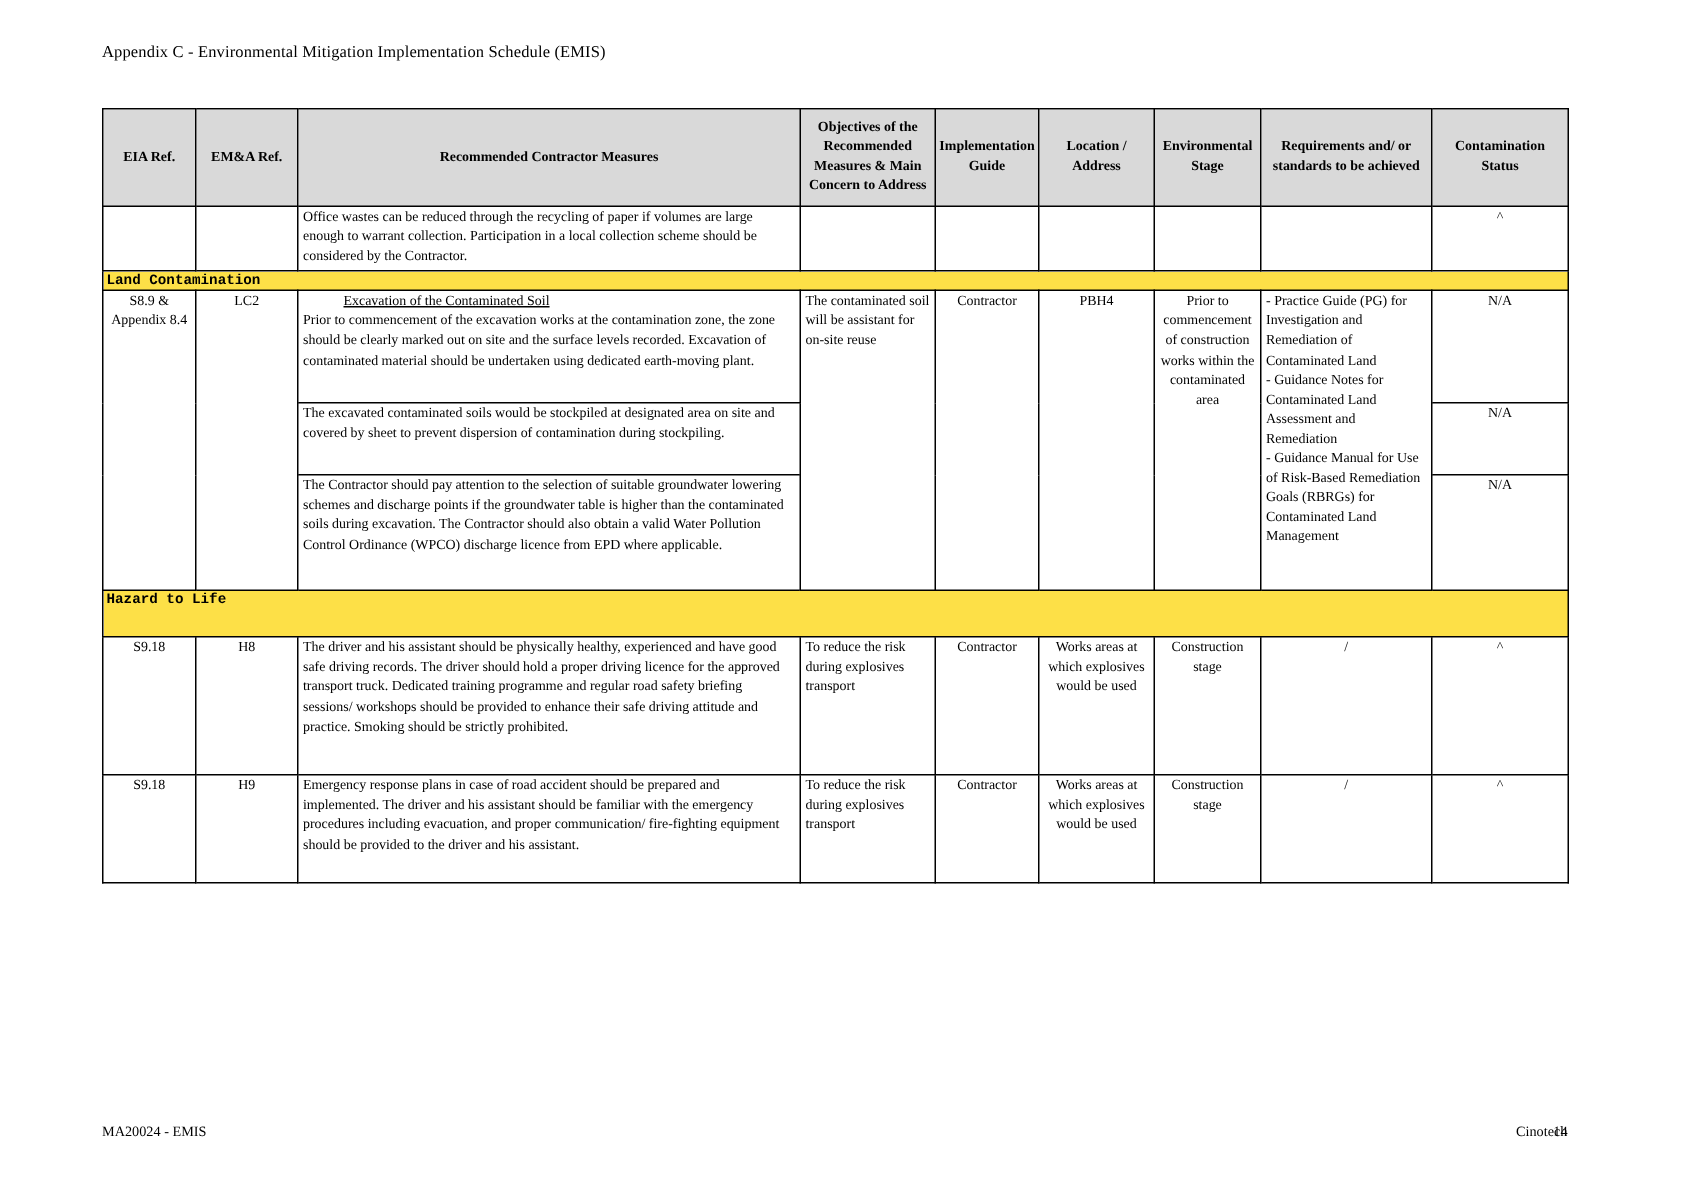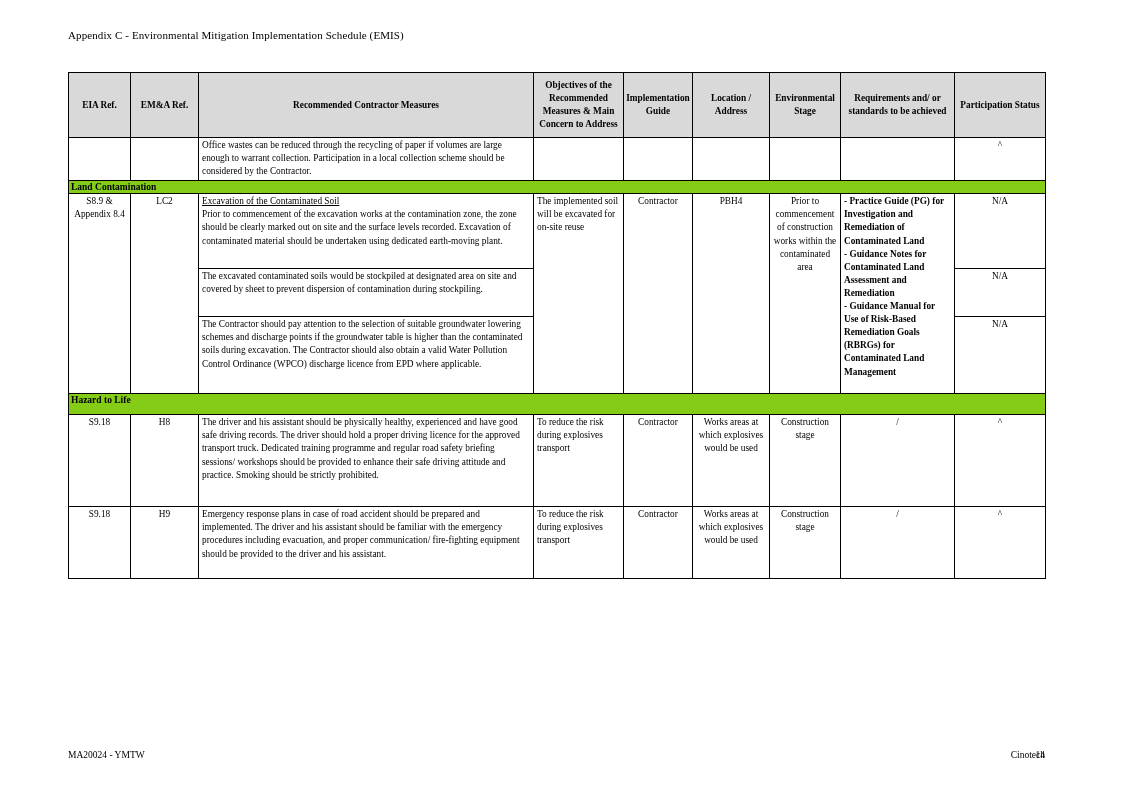--- a/index.html
+++ b/index.html
@@ -39,28 +39,29 @@
     font-weight: bold;
     text-align: center;
     vertical-align: middle;
     padding: 1px 2px;
     overflow-wrap: break-word;
     line-height: 13px;
   }
   td.txt { padding: 1px 3px 2px 3px; text-align: left; }
   td.ctr { padding: 1px 2px; text-align: center; overflow-wrap: break-word; }
   td.sect {
-    background: #84cc16;
+    background: #fde047;
     font-weight: bold;
     padding: 0 2px;
     line-height: 12px;
     font-size: 9.5px;
+    font-family: Liberation Mono, monospace;
   }
-  .uline { text-decoration: underline; }
-  .prelines { white-space: pre-line; font-weight: bold; }
+  .uline { text-decoration: underline; margin-left: 27px; }
+  .prelines { white-space: pre-line; }
   .footer {
     position: absolute;
     left: 68px;
     top: 750px;
     width: 977px;
     font-size: 9.5px;
   }
   .footer .f-left  { position: absolute; left: 0; top: 0; }
   .footer .f-page  { position: absolute; left: 0; right: 0; top: 0; text-align: right; }
   .footer .f-right { position: absolute; right: 0; top: 0; text-align: center; }
@@ -87,21 +88,21 @@
     <thead>
       <tr style="height:65px">
         <th>EIA Ref.</th>
         <th>EM&amp;A Ref.</th>
         <th>Recommended Contractor Measures</th>
         <th>Objectives of the Recommended Measures &amp; Main Concern to Address</th>
         <th>Implementation Guide</th>
         <th>Location / Address</th>
         <th>Environmental Stage</th>
         <th>Requirements and/ or standards to be achieved</th>
-        <th>Participation Status</th>
+        <th>Contamination Status</th>
       </tr>
     </thead>
     <tbody>
 
       <tr style="height:33px">
         <td class="ctr"></td>
         <td class="ctr"></td>
         <td class="txt">Office wastes can be reduced through the recycling of paper if volumes are large enough to warrant collection.  Participation in a local collection scheme should be considered by the Contractor.</td>
         <td class="txt"></td>
         <td class="ctr"></td>
@@ -115,41 +116,41 @@
         <td class="sect" colspan="9">Land Contamination</td>
       </tr>
 
       <tr style="height:75px">
         <td class="ctr" rowspan="3">S8.9 &amp; Appendix 8.4</td>
         <td class="ctr" rowspan="3">LC2</td>
         <td class="txt">
           <div class="uline">Excavation of the Contaminated Soil</div>
           <div>Prior to commencement of the excavation works at the contamination zone, the zone should be clearly marked out on site and the surface levels recorded. Excavation of contaminated material should be undertaken using dedicated earth-moving plant.</div>
         </td>
-        <td class="txt" rowspan="3">The implemented soil will be excavated for on-site reuse</td>
+        <td class="txt" rowspan="3">The contaminated soil will be assistant for on-site reuse</td>
         <td class="ctr" rowspan="3">Contractor</td>
         <td class="ctr" rowspan="3">PBH4</td>
         <td class="ctr" rowspan="3">Prior to commencement of construction works within the contaminated area</td>
         <td class="txt prelines" rowspan="3">- Practice Guide (PG) for Investigation and Remediation of Contaminated Land
 - Guidance Notes for Contaminated Land Assessment and Remediation
 - Guidance Manual for Use of Risk-Based Remediation Goals (RBRGs) for Contaminated Land Management</td>
         <td class="ctr">N/A</td>
       </tr>
 
       <tr style="height:48px">
         <td class="txt">The excavated contaminated soils would be stockpiled at designated area on site and covered by sheet to prevent dispersion of contamination during stockpiling.</td>
         <td class="ctr">N/A</td>
       </tr>
 
       <tr style="height:77px">
         <td class="txt">The Contractor should pay attention to the selection of suitable groundwater lowering schemes and discharge points if the groundwater table is higher than the contaminated soils during excavation. The Contractor should also obtain a valid Water Pollution Control Ordinance (WPCO) discharge licence from EPD where applicable.</td>
         <td class="ctr">N/A</td>
       </tr>
 
-      <tr style="height:21px">
+      <tr style="height:31px">
         <td class="sect" colspan="9">Hazard to Life</td>
       </tr>
 
       <tr style="height:92px">
         <td class="ctr">S9.18</td>
         <td class="ctr">H8</td>
         <td class="txt">The driver and his assistant should be physically healthy, experienced and have good safe driving records.  The driver should hold a proper driving licence for the approved transport truck.  Dedicated training programme and regular road safety briefing sessions/ workshops should be provided to enhance their safe driving attitude and practice.  Smoking should be strictly prohibited.</td>
         <td class="txt">To reduce the risk during explosives transport</td>
         <td class="ctr">Contractor</td>
         <td class="ctr">Works areas at which explosives would be used</td>
@@ -167,18 +168,18 @@
         <td class="ctr">Works areas at which explosives would be used</td>
         <td class="ctr">Construction stage</td>
         <td class="ctr">/</td>
         <td class="ctr">^</td>
       </tr>
 
     </tbody>
   </table>
 
   <div class="footer">
-    <span class="f-left">MA20024 - YMTW</span>
+    <span class="f-left">MA20024 - EMIS</span>
     <span class="f-page">14</span>
     <span class="f-right">Cinotech</span>
   </div>
 
 </div>
 
 </body></html>

